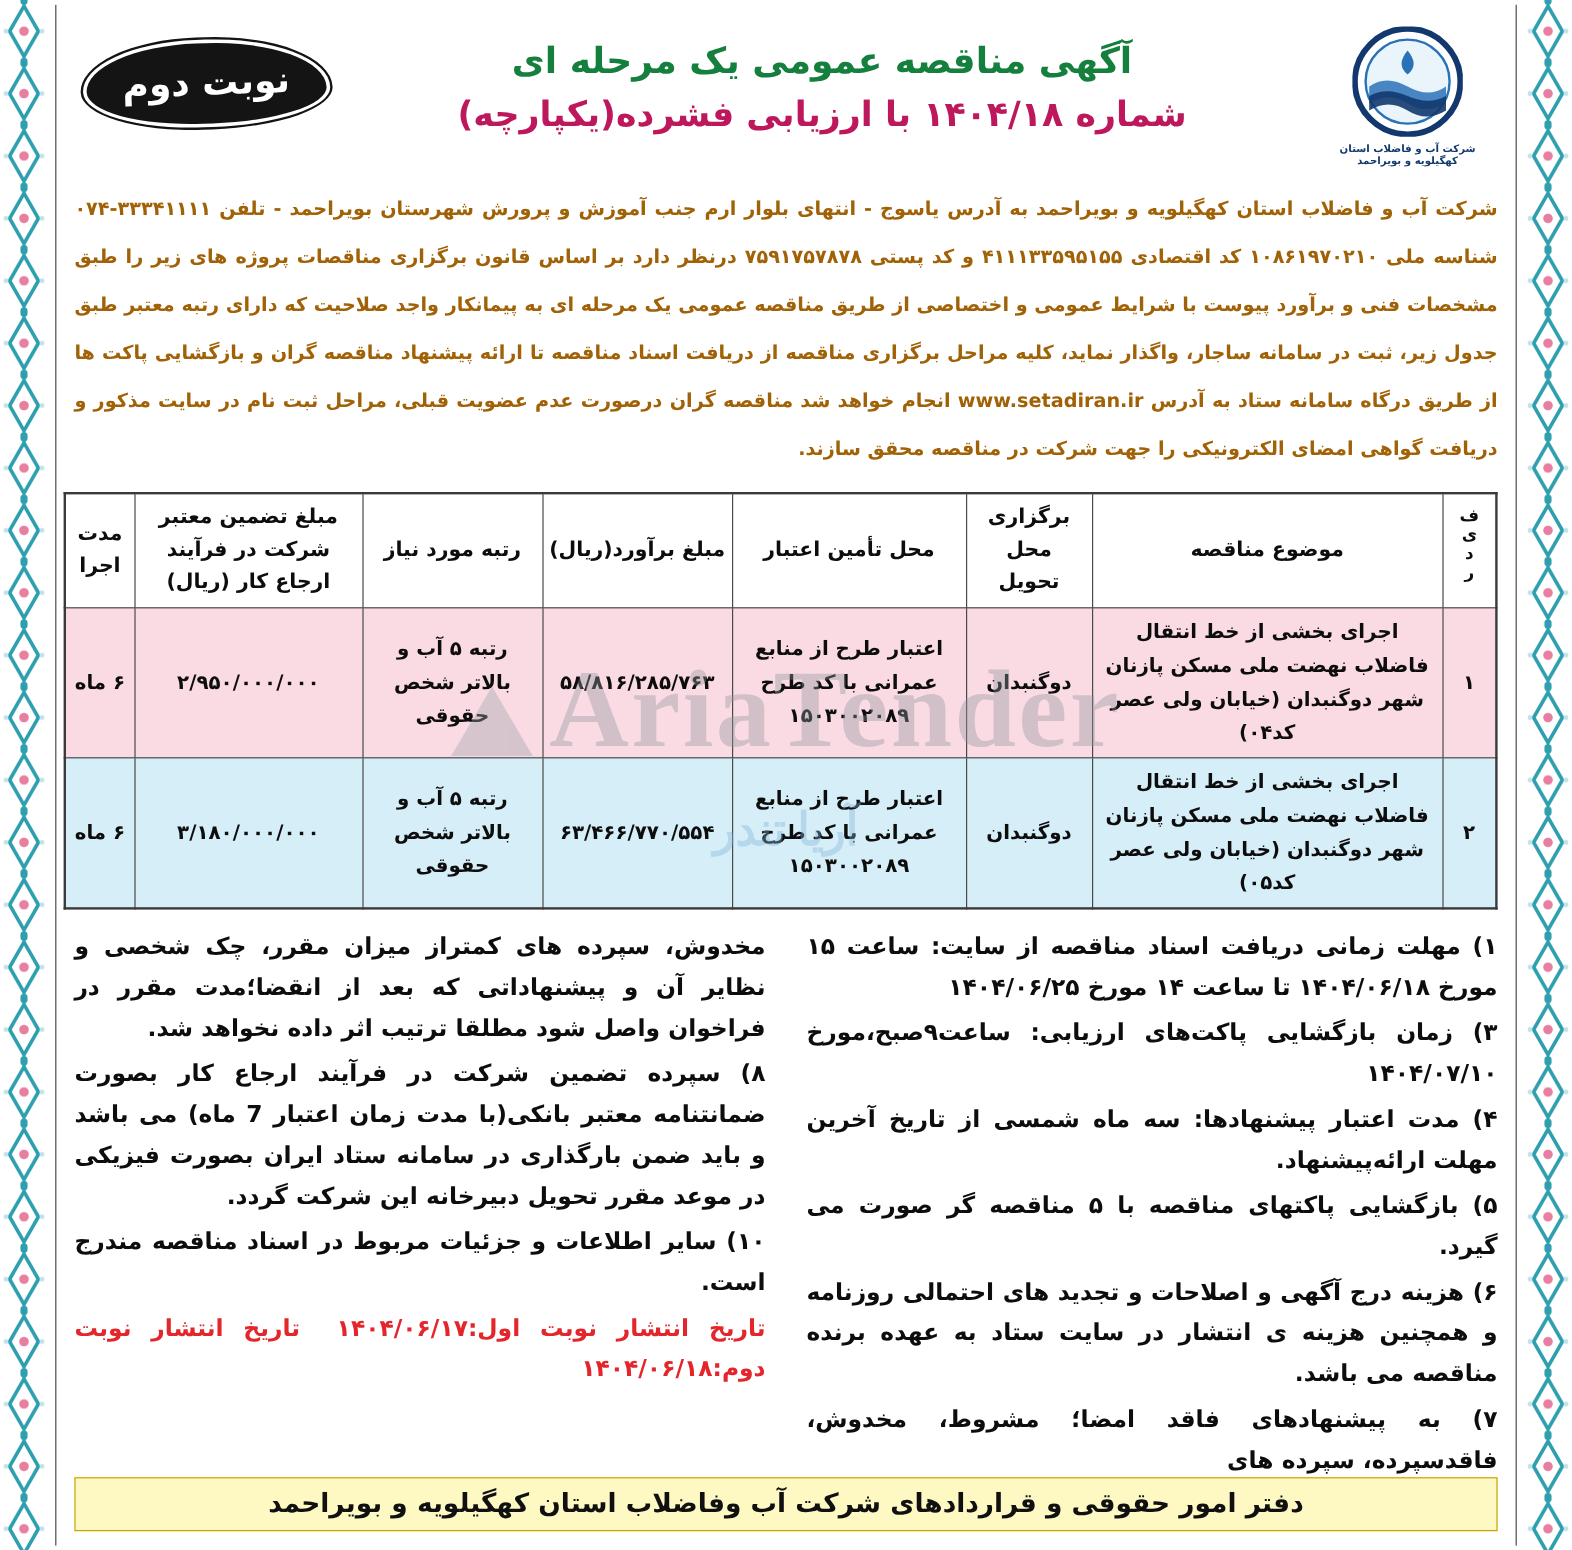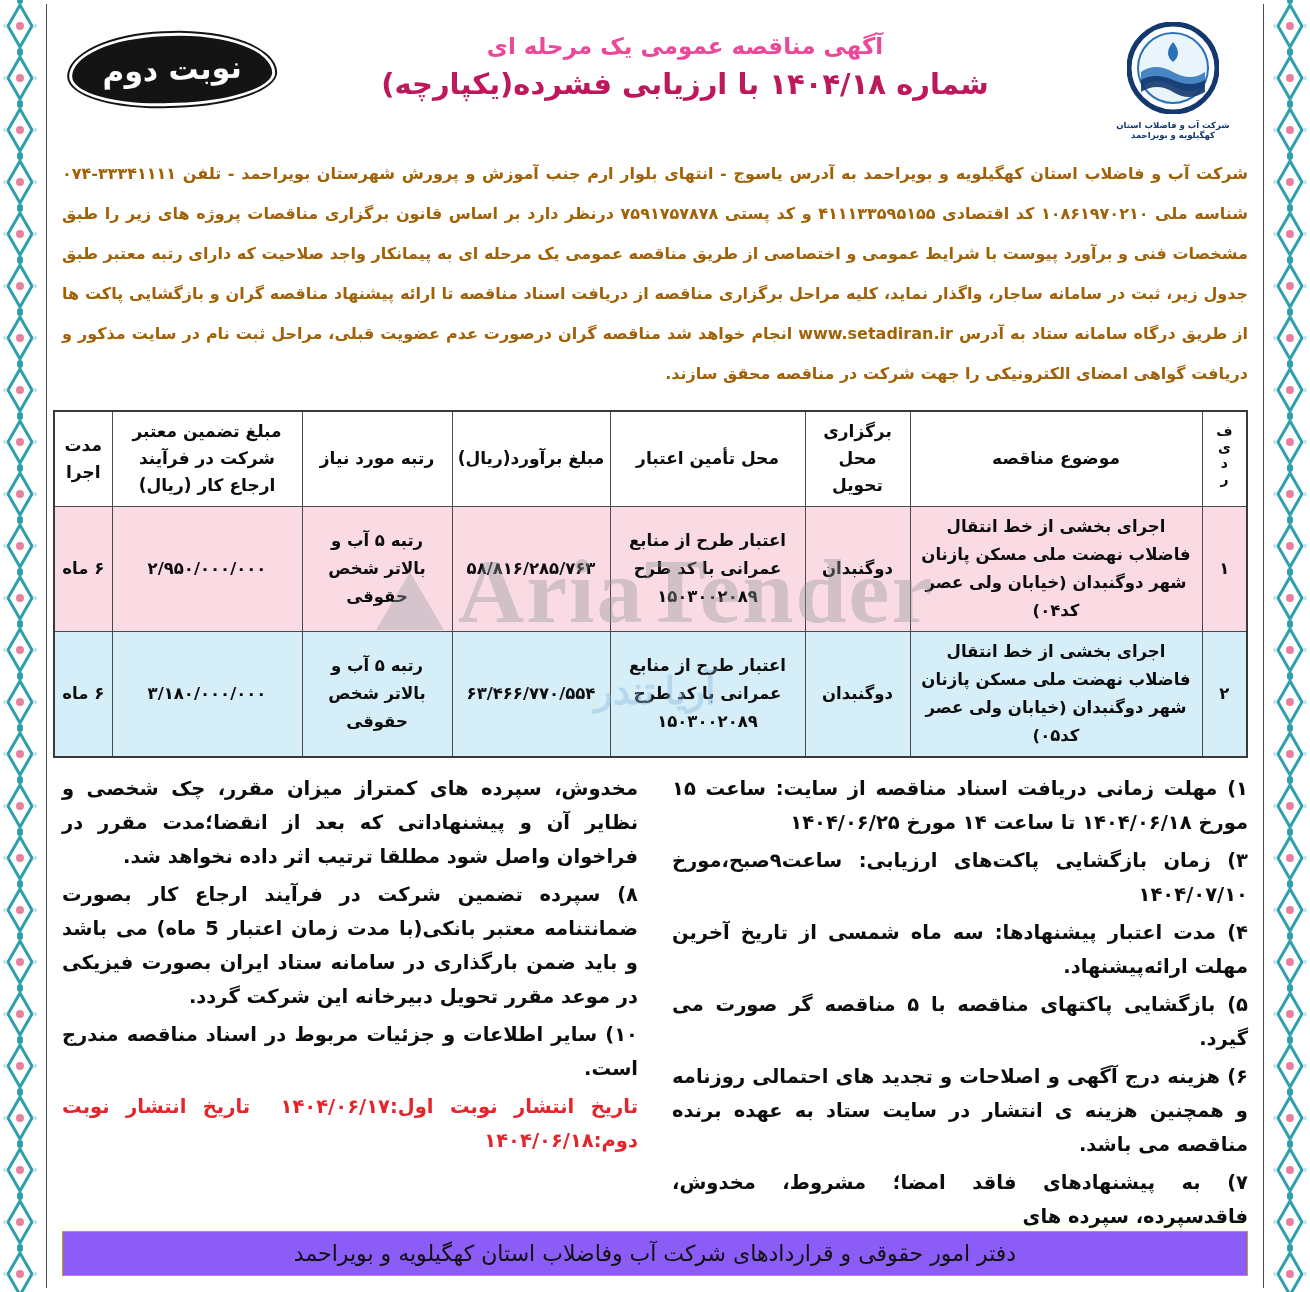--- a/index.html
+++ b/index.html
@@ -19,21 +19,21 @@
   }
   .content {
     position:absolute; top:22px; right:62px; left:62px; z-index:3;
   }
 
   
   .header { display:flex; align-items:flex-start; }
   .logo-wrap { width:150px; text-align:center; flex:0 0 auto; }
   .logo-caption { font-size:8.5px; color:#12386e; font-weight:bold; margin-top:2px; }
   .titles { flex:1 1 auto; text-align:center; padding-top:8px; }
-  .title-1 { color:#ec4899; font-weight:bold; font-size:23px; line-height:1.45; }
+  .title-1 { color:#15803d; font-weight:bold; font-size:30px; line-height:1.45; }
   .title-2 { color:#be185d; font-weight:bold; font-size:29px; line-height:1.5; }
   .badge-wrap { width:210px; flex:0 0 auto; display:flex; justify-content:flex-start; padding-top:14px; }
   .badge {
     background:#141414; color:#ffffff; font-weight:bold; font-size:30px;
     padding:16px 30px; transform:rotate(-2deg);
     border-radius:48% 52% 50% 50% / 58% 62% 42% 46%;
     box-shadow:0 0 0 3px #ffffff, 0 0 0 5px #141414;
     white-space:nowrap;
   }
 
@@ -62,22 +62,22 @@
   .notes { display:flex; margin-top:14px; gap:34px; }
   .notes-col { flex:1 1 0; font-size:19.5px; font-weight:bold; color:#0d0d0d; line-height:34px; text-align:justify; }
   .note { margin-bottom:4px; }
   .nnum { font-weight:bold; }
   .dates { color:#e4252b; font-weight:bold; margin-top:2px; }
   .dates span { margin-left:14px; }
 
   
   .footer-bar {
     position:absolute; bottom:16px; right:62px; left:62px; z-index:3;
-    background:#8b5cf6; border:1.5px solid #caa300;
-    text-align:center; font-size:22px; font-weight:normal; color:#101010;
+    background:#fef9c3; border:1.5px solid #caa300;
+    text-align:center; font-size:22px; font-weight:bold; color:#101010;
     padding:9px 0;
   }
 
   
   .watermark {
     position:absolute; top:545px; left:50%; transform:translateX(-50%);
     z-index:4; text-align:center; pointer-events:none; direction:ltr;
     opacity:0.38; width:760px;font-family:Liberation Serif, serif;
   }
   .wm-line1 { font-size:92px; font-weight:bold; color:#8f969c; letter-spacing:2px; line-height:1.0; }
@@ -227,21 +227,21 @@
           <span class="ntext">به پیشنهادهای فاقد امضا؛ مشروط، مخدوش، فاقدسپرده، سپرده های</span>
         </p>
       </div>
 
       <div class="notes-col">
         <p class="note">
           <span class="ntext">مخدوش، سپرده های کمتراز میزان مقرر، چک شخصی و نظایر آن و پیشنهاداتی که بعد از انقضا؛مدت مقرر در فراخوان واصل شود مطلقا ترتیب اثر داده نخواهد شد.</span>
         </p>
         <p class="note">
           <span class="nnum">۸)</span>
-          <span class="ntext">سپرده تضمین شرکت در فرآیند ارجاع کار بصورت ضمانتنامه معتبر بانکی(با مدت زمان اعتبار 5 ماه) می باشد و باید ضمن بارگذاری در سامانه ستاد ایران بصورت فیزیکی در موعد مقرر تحویل دبیرخانه این شرکت گردد.</span>
+          <span class="ntext">سپرده تضمین شرکت در فرآیند ارجاع کار بصورت ضمانتنامه معتبر بانکی(با مدت زمان اعتبار 7 ماه) می باشد و باید ضمن بارگذاری در سامانه ستاد ایران بصورت فیزیکی در موعد مقرر تحویل دبیرخانه این شرکت گردد.</span>
         </p>
         <p class="note">
           <span class="nnum">۱۰)</span>
           <span class="ntext">سایر اطلاعات و جزئیات مربوط در اسناد مناقصه مندرج است.</span>
         </p>
         <p class="dates">
           <span>تاریخ انتشار نوبت اول:۱۴۰۴/۰۶/۱۷</span>
           <span>تاریخ انتشار نوبت دوم:۱۴۰۴/۰۶/۱۸</span>
         </p>
       </div>

